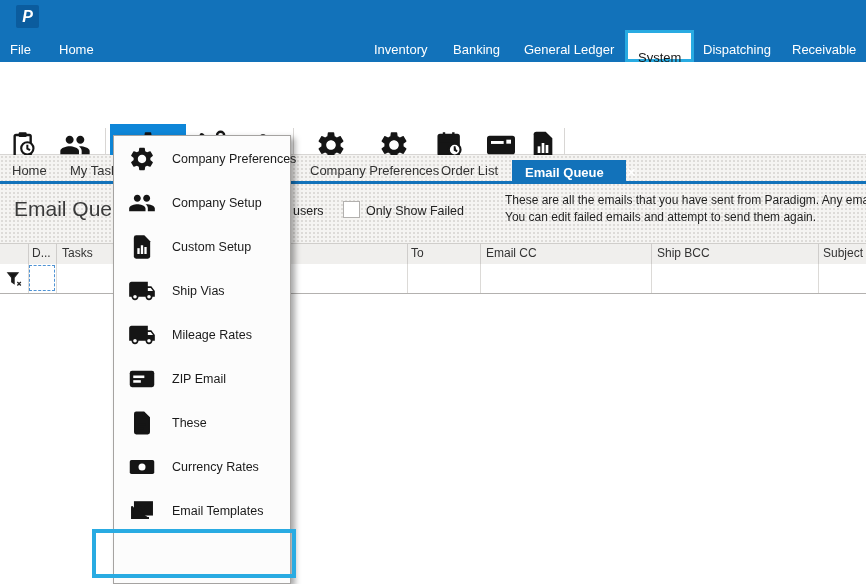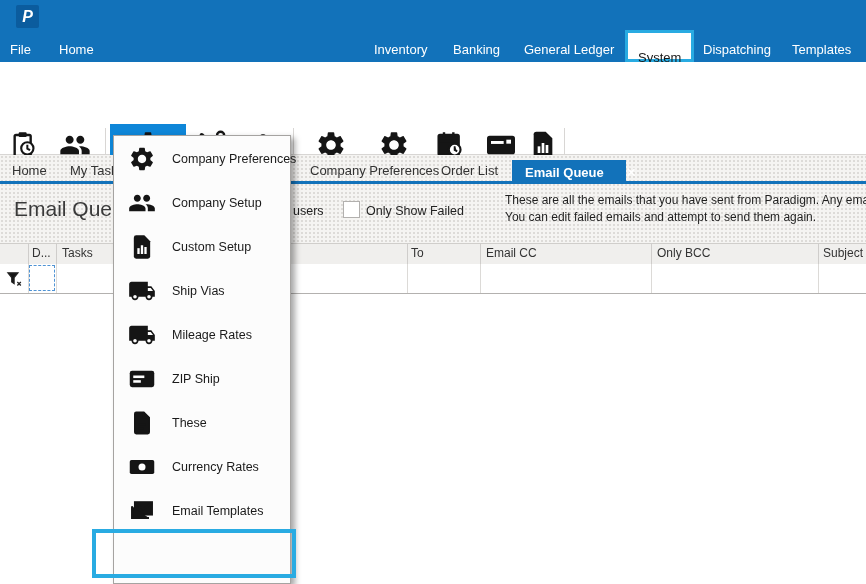--- a/index.html
+++ b/index.html
@@ -75,21 +75,21 @@
 
   <div class="bluebar">
     <div class="logo">P</div>
     <span class="mitem" style="left:10px">File</span>
     <span class="mitem" style="left:59px">Home</span>
     <span class="mitem" style="left:374px">Inventory</span>
     <span class="mitem" style="left:453px">Banking</span>
     <span class="mitem" style="left:524px">General Ledger</span>
     <span class="mitem selected" style="left:625px">System</span>
     <span class="mitem" style="left:703px">Dispatching</span>
-    <span class="mitem" style="left:792px">Templates</span>
+    <span class="mitem" style="left:792px">Receivable</span>
   </div>
 
   <div class="ribbon">
     <div class="rbtn" style="left:2px;width:44px">
       <span class="ric">
         <svg viewBox="0 0 24 24">
             <path d="M6 4.5h10a1 1 0 0 1 1 1V20a1 1 0 0 1-1 1H6a1 1 0 0 1-1-1V5.5a1 1 0 0 1 1-1z" fill="none" stroke="#151515" stroke-width="1.8"></path>
             <rect x="8" y="2.5" width="6" height="3.5" rx="0.8"></rect>
             <circle cx="14.5" cy="14.5" r="4.6" fill="#fff" stroke="#151515" stroke-width="1.6"></circle>
             <path d="M14.5 11.9v2.8l2 1.2" fill="none" stroke="#151515" stroke-width="1.5"></path>
@@ -219,21 +219,21 @@
   <div class="desc">
     <div>These are all the emails that you have sent from Paradigm. Any emails that</div>
     <div>You can edit failed emails and attempt to send them again.</div>
   </div>
 
   <div class="ghead"></div>
   <span class="gh" style="left:32px">D...</span>
   <span class="gh" style="left:62px">Tasks</span>
   <span class="gh" style="left:411px">To</span>
   <span class="gh" style="left:486px">Email CC</span>
-  <span class="gh" style="left:657px">Only BCC</span>
+  <span class="gh" style="left:657px">Ship BCC</span>
   <span class="gh" style="left:823px">Subject</span>
   <div class="gvh" style="left:28px"></div>
   <div class="gvh" style="left:56px"></div>
   <div class="gvh" style="left:407px"></div>
   <div class="gvh" style="left:480px"></div>
   <div class="gvh" style="left:651px"></div>
   <div class="gvh" style="left:818px"></div>
 
   <div class="gfilter"></div>
   <div class="gvf" style="left:28px"></div>
@@ -298,21 +298,21 @@
       <span class="t">Mileage Rates</span>
     </div>
     <div class="mi">
       <span class="mic">
           <svg viewBox="0 0 24 24">
             <rect x="1.5" y="5" width="21" height="14" rx="2"></rect>
             <rect x="4.5" y="9" width="9.5" height="2.2" fill="#fff"></rect>
             <rect x="4.5" y="13" width="6.5" height="2.2" fill="#fff"></rect>
           </svg>
         </span>
-      <span class="t">ZIP Ship</span>
+      <span class="t">ZIP Email</span>
     </div>
     <div class="mi">
       <span class="mic">
           <svg viewBox="0 0 24 24" fill="none" stroke="#151515" stroke-width="1.7">
             <path d="M13.5 3H7a1 1 0 0 0-1 1v16a1 1 0 0 0 1 1h10a1 1 0 0 0 1-1V7.5L13.5 3z"></path>
             <path d="M13.5 3v4.5H18"></path>
             <path d="M9 13h6M9 16.5h4"></path>
           </svg>
         </span>
       <span class="t">These</span>

